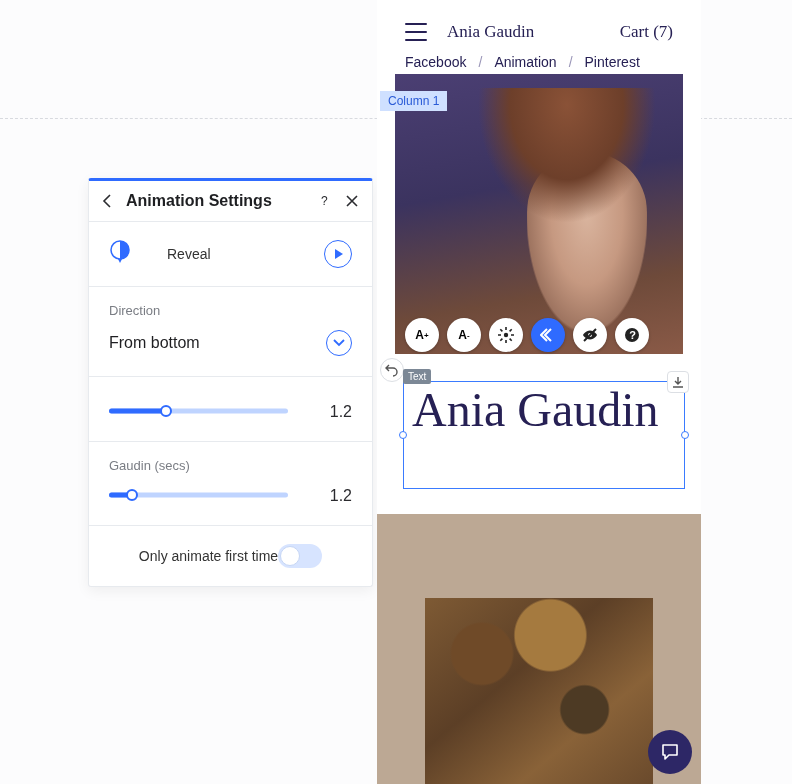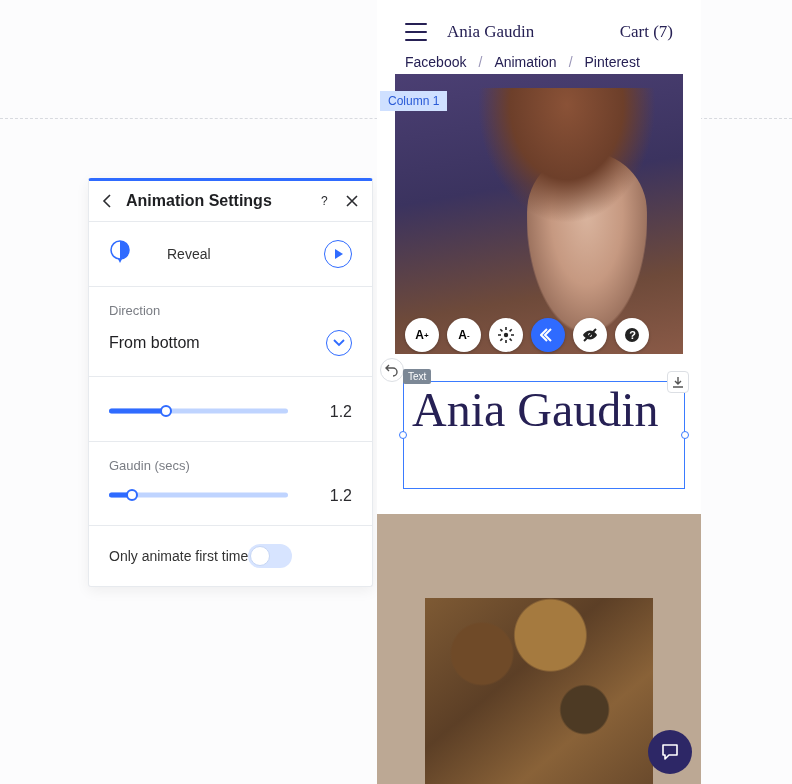--- a/index.html
+++ b/index.html
@@ -38,21 +38,21 @@
   .dir-val{font-size:16px;color:#1f1f22}
   .circ{width:26px;height:26px;border-radius:50%;border:1.6px solid var(--blue);display:flex;align-items:center;justify-content:center}
 
   .slider-row{display:flex;align-items:flex-end;gap:24px;margin-top:8px}
   .slider{position:relative;flex:1;height:20px}
   .track{position:absolute;left:0;right:0;top:50%;transform:translateY(-50%);height:5px;border-radius:3px;background:var(--blue-light)}
   .fill{position:absolute;left:0;top:50%;transform:translateY(-50%);height:5px;border-radius:3px;background:var(--blue)}
   .thumb{position:absolute;top:50%;transform:translate(-50%,-50%);width:12px;height:12px;border-radius:50%;background:#fff;border:2px solid var(--blue)}
   .slider-val{width:40px;text-align:right;font-size:16px;color:#2a2a2e}
 
-  .toggle-row{display:flex;align-items:center;justify-content:flex-start;padding:18px 20px}
+  .toggle-row{display:flex;align-items:center;justify-content:center;padding:18px 20px}
   .toggle{width:44px;height:24px;border-radius:12px;background:#d7e4ff;position:relative}
   .toggle .knob{position:absolute;left:2px;top:2px;width:20px;height:20px;border-radius:50%;background:#fff;border:1.5px solid #c6d6f5}
 
   
   .device{position:absolute;left:377px;top:0;width:324px;height:784px;background:#fff}
   .dev-head{padding:22px 28px 8px;display:flex;align-items:center;gap:20px}
   .menu-icn{width:22px;height:18px;display:flex;flex-direction:column;justify-content:space-between}
   .menu-icn span{height:2.2px;background:var(--navy);border-radius:2px}
   .brand{flex:1;font-family:Georgia,serif;color:var(--navy);font-size:17px}
   .cart{font-family:Georgia,serif;color:var(--navy);font-size:17px}

